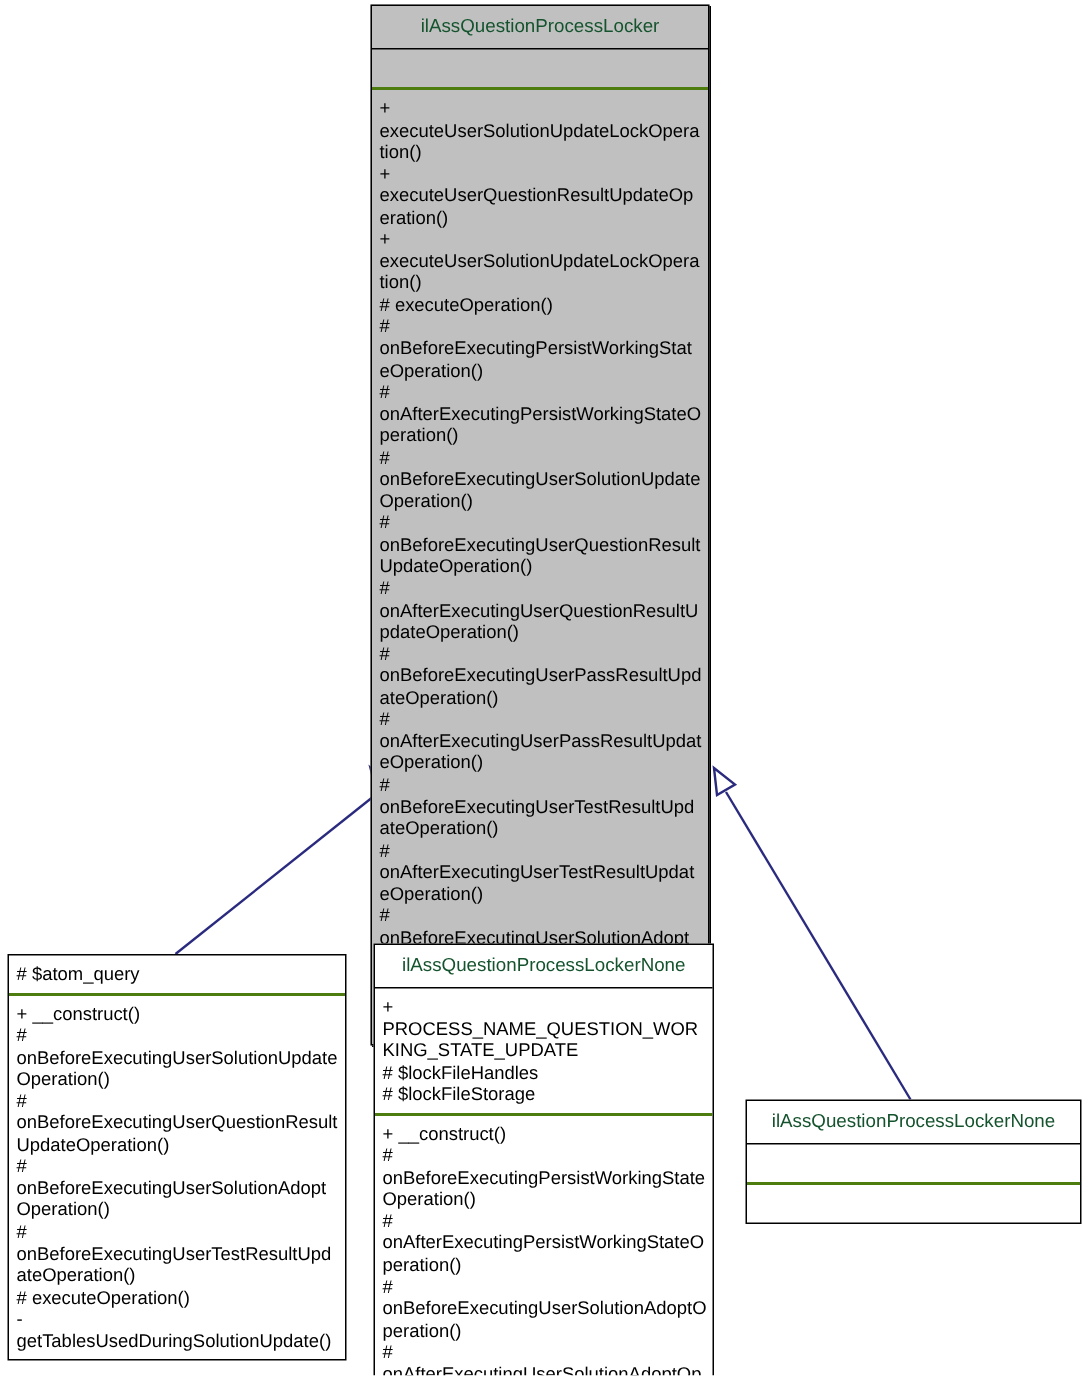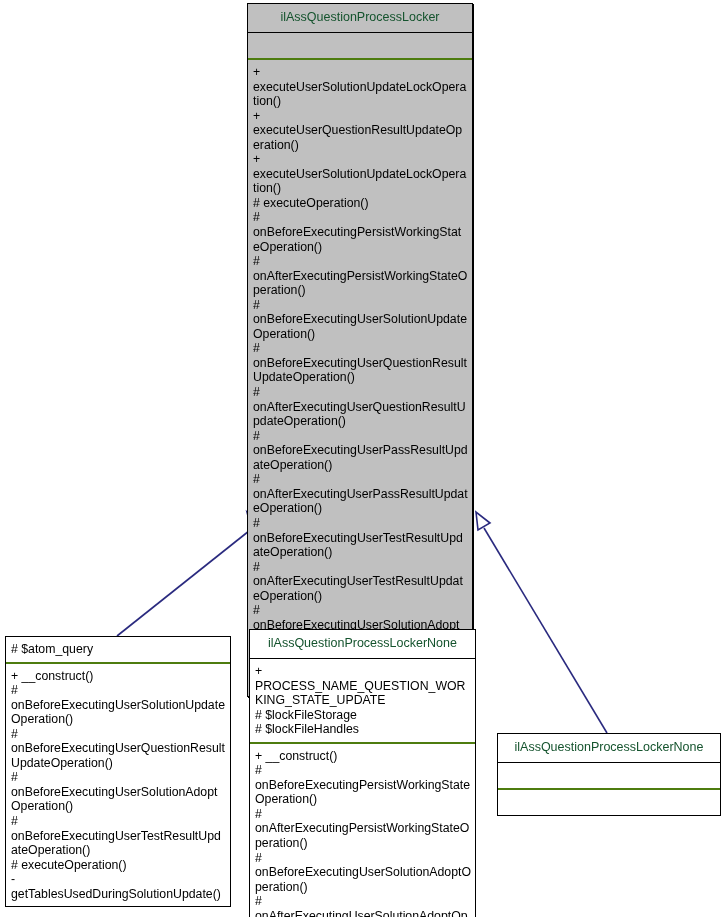--- a/index.html
+++ b/index.html
@@ -123,22 +123,22 @@
       <div class="uml-row"># executeOperation()</div>
       <div class="uml-row">- getTablesUsedDuringSolutionUpdate()</div>
 
     </div>
   </div>
 
   <div class="uml-class" style="left:249px; top:629px; width:227px;">
     <div class="uml-title">ilAssQuestionProcessLockerNone</div>
     <div class="uml-compartment divided">
       <div class="uml-row">+ PROCESS_NAME_QUESTION_WORKING_STATE_UPDATE</div>
+      <div class="uml-row"># $lockFileHandles</div>
       <div class="uml-row"># $lockFileStorage</div>
-      <div class="uml-row"># $lockFileHandles</div>
     </div>
     <div class="uml-compartment">
       <div class="uml-row">+ __construct()</div>
       <div class="uml-row"># onBeforeExecutingPersistWorkingStateOperation()</div>
       <div class="uml-row"># onAfterExecutingPersistWorkingStateOperation()</div>
       <div class="uml-row"># onBeforeExecutingUserSolutionAdoptOperation()</div>
       <div class="uml-row"># onAfterExecutingUserSolutionAdoptOperation()</div>
 
     </div>
   </div>

